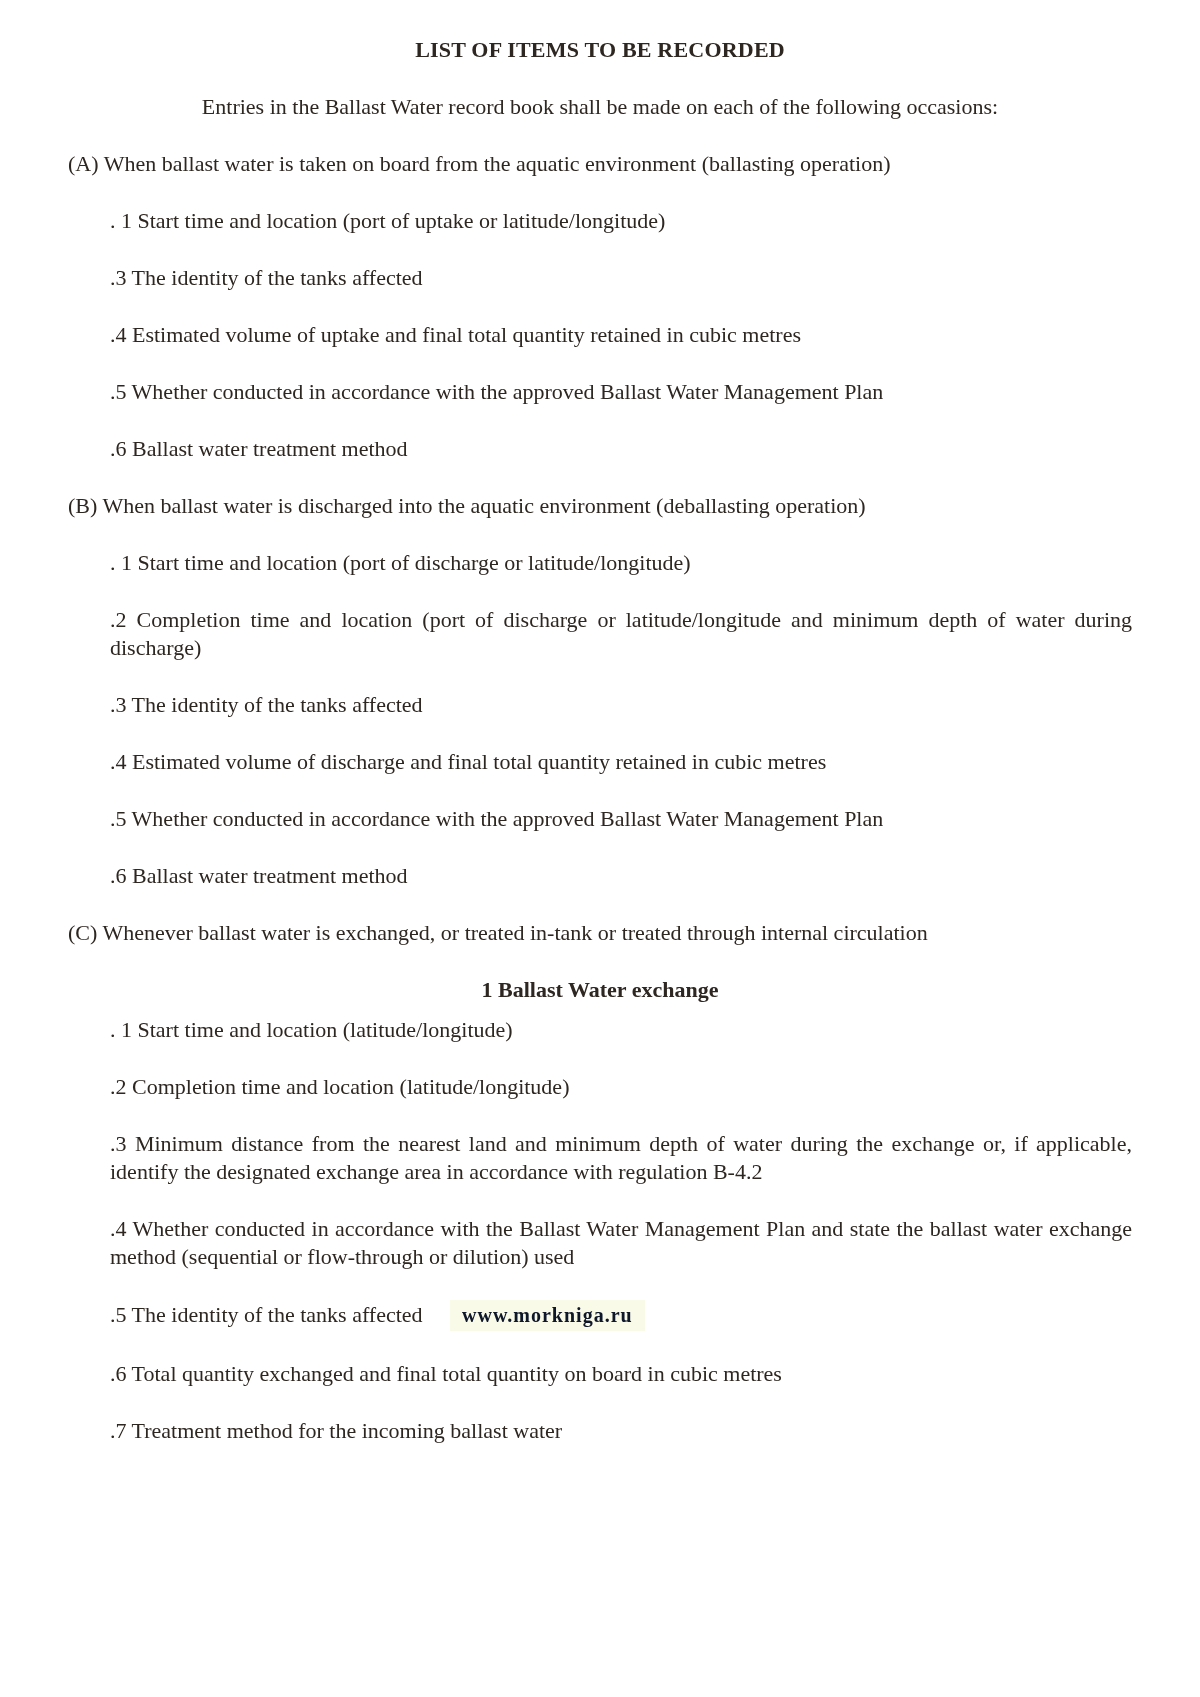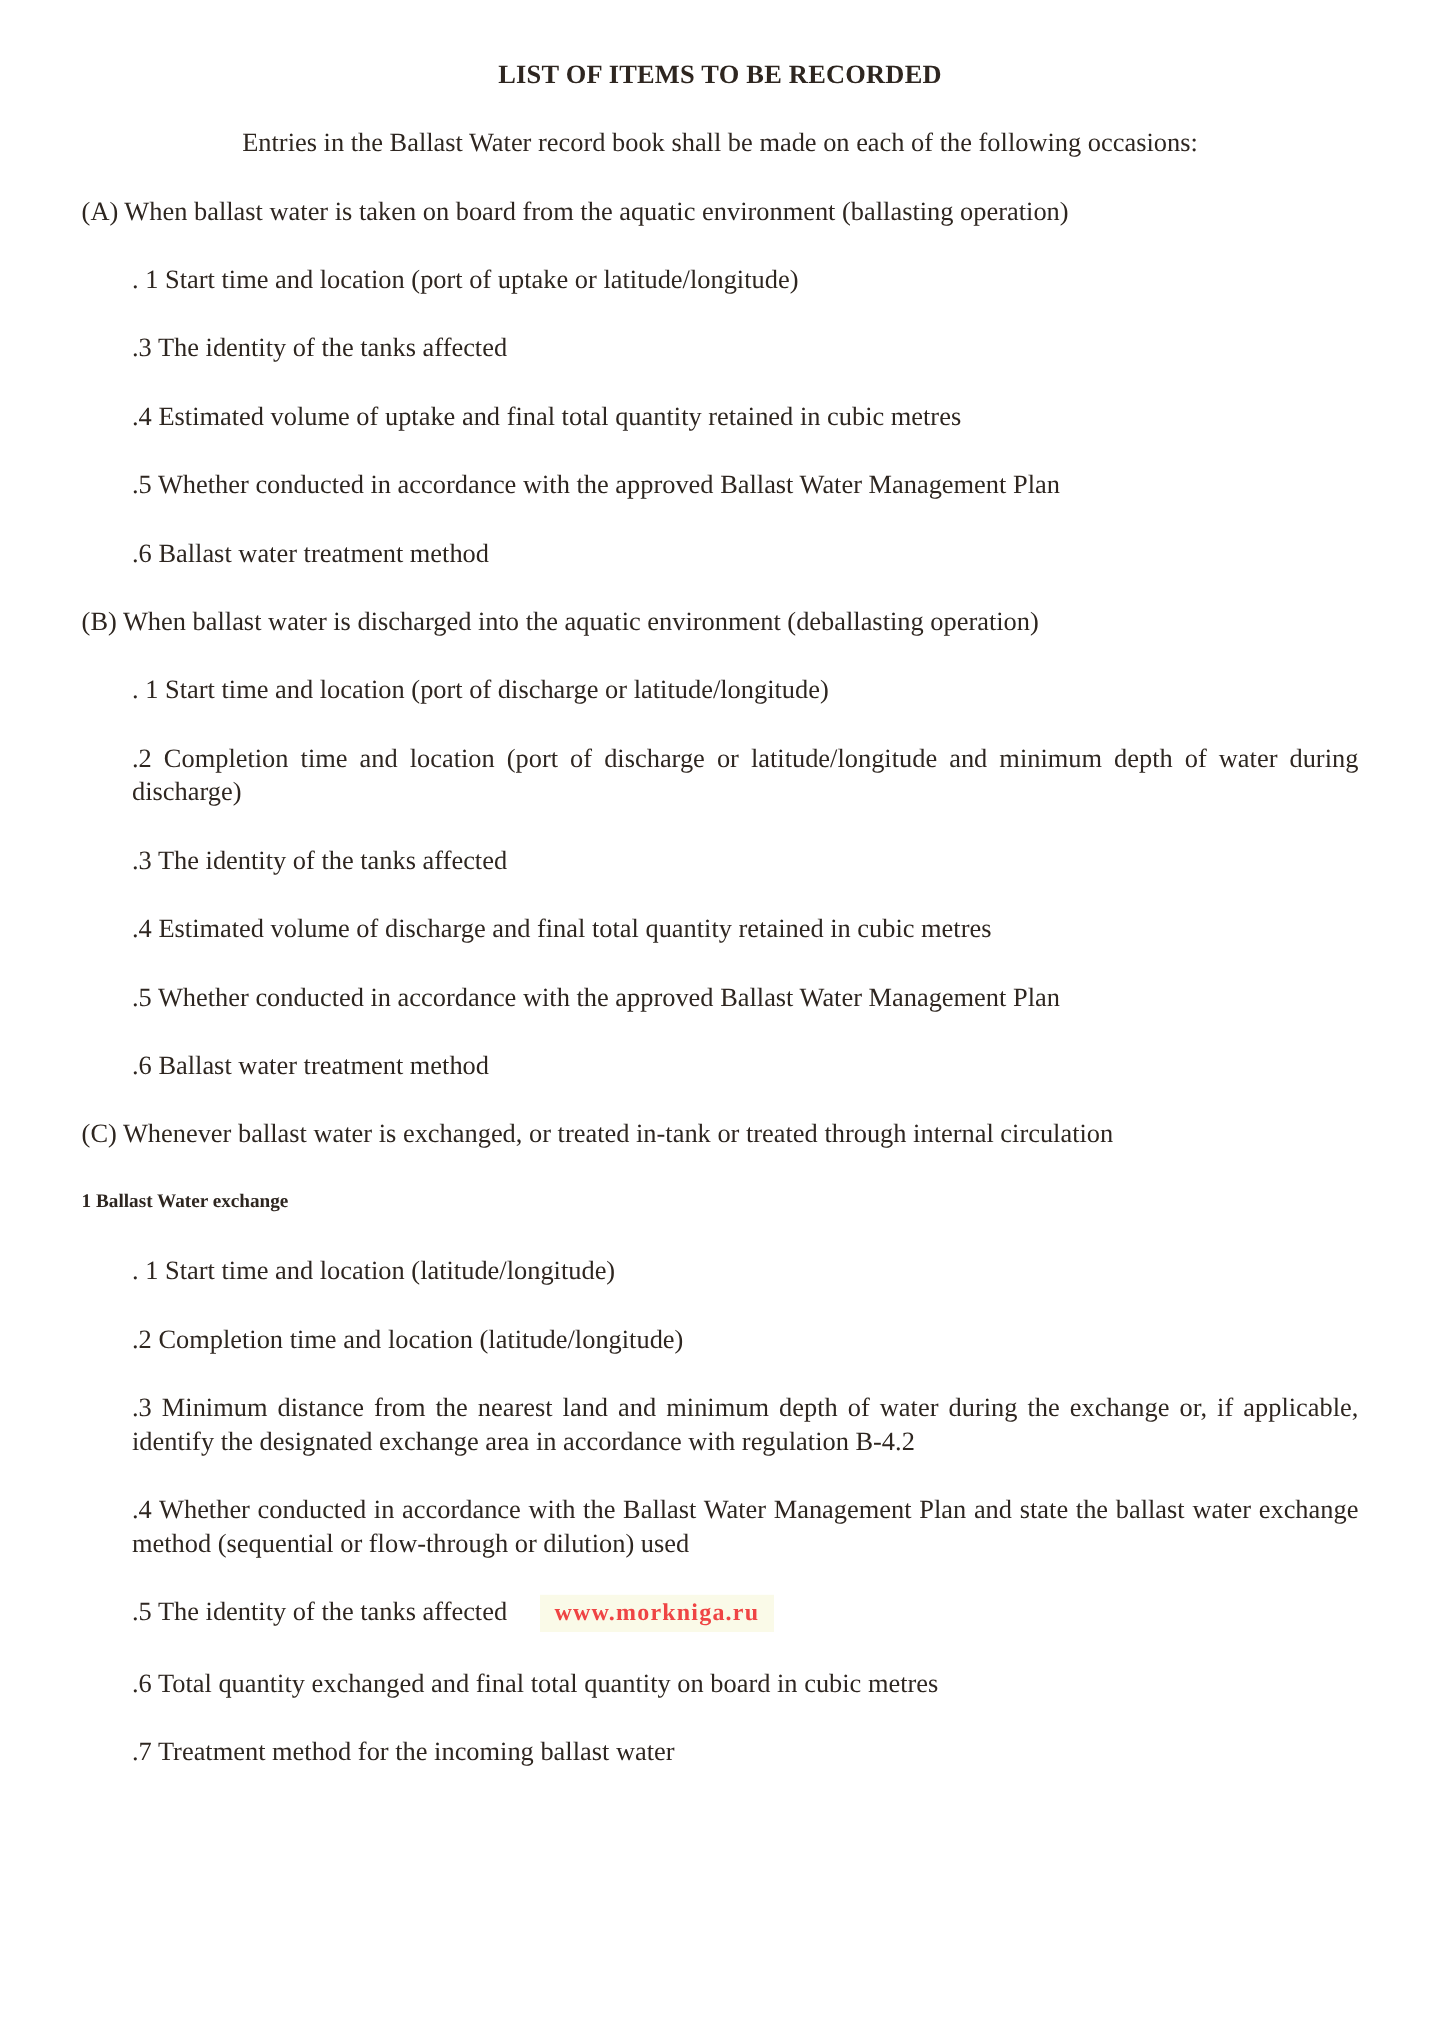--- a/index.html
+++ b/index.html
@@ -7,21 +7,21 @@
     padding: 0;
     background: #ffffff;
   }
   .page {
     position: relative;
     width: 1200px;
     height: 1697px;
     margin: 0 auto;
     background: #ffffff;
     box-sizing: border-box;
-    padding: 48px 68px 0 68px;
+    padding: 36px 68px 0 68px;
     font-family: "Liberation Serif", "DejaVu Serif", serif;
     color: #2e2620;
     overflow: hidden;
   }
   .doc-title {
     margin: 0 0 29px 0;
     font-size: 22px;
     line-height: 28px;
     font-weight: bold;
     text-align: center;
@@ -34,40 +34,40 @@
     text-align: center;
   }
   .section-heading {
     margin: 0 0 29px 0;
     font-size: 22px;
     line-height: 28px;
     font-weight: normal;
     text-align: justify;
   }
   .sub-heading {
-    margin: 0 0 29px 0;
-    font-size: 16px;
+    margin: 0 0 12px 0;
+    font-size: 22px;
     line-height: 28px;
     font-weight: bold;
-    text-align: left;
+    text-align: center;
   }
   .item {
     margin: 0 0 29px 42px;
     font-size: 22px;
     line-height: 28px;
     text-align: justify;
   }
   .watermark {
     display: inline-block;
     margin-left: 22px;
     padding: 1px 12px 2px 12px;
     font-size: 20px;
     font-weight: bold;
     letter-spacing: 1px;
-    color: #ef4444;
+    color: #0f172a;
     background: #fafae8;
     vertical-align: baseline;
   }
 </style>
 </head>
 <body>
 
 <div class="page">
 
   <h1 class="doc-title">LIST OF ITEMS TO BE RECORDED</h1>

